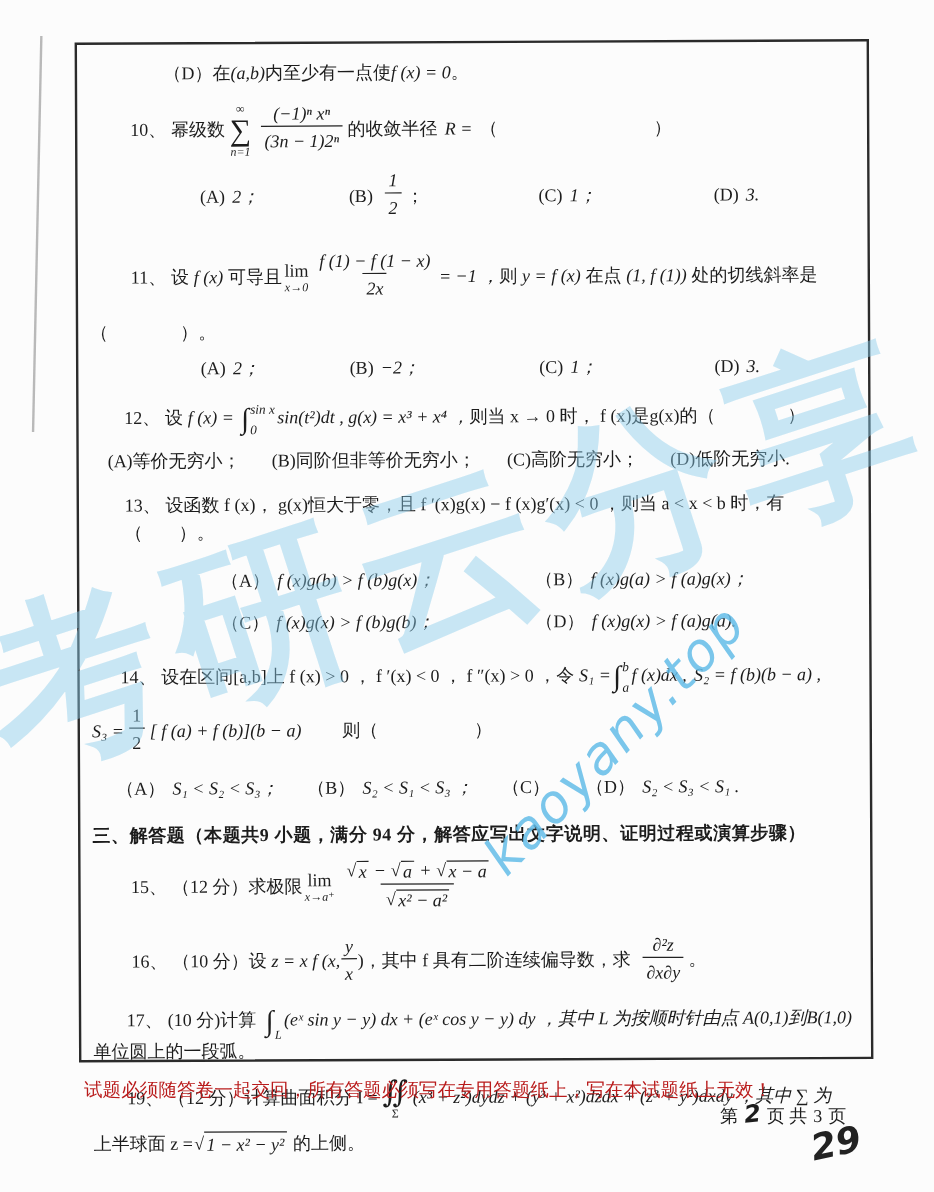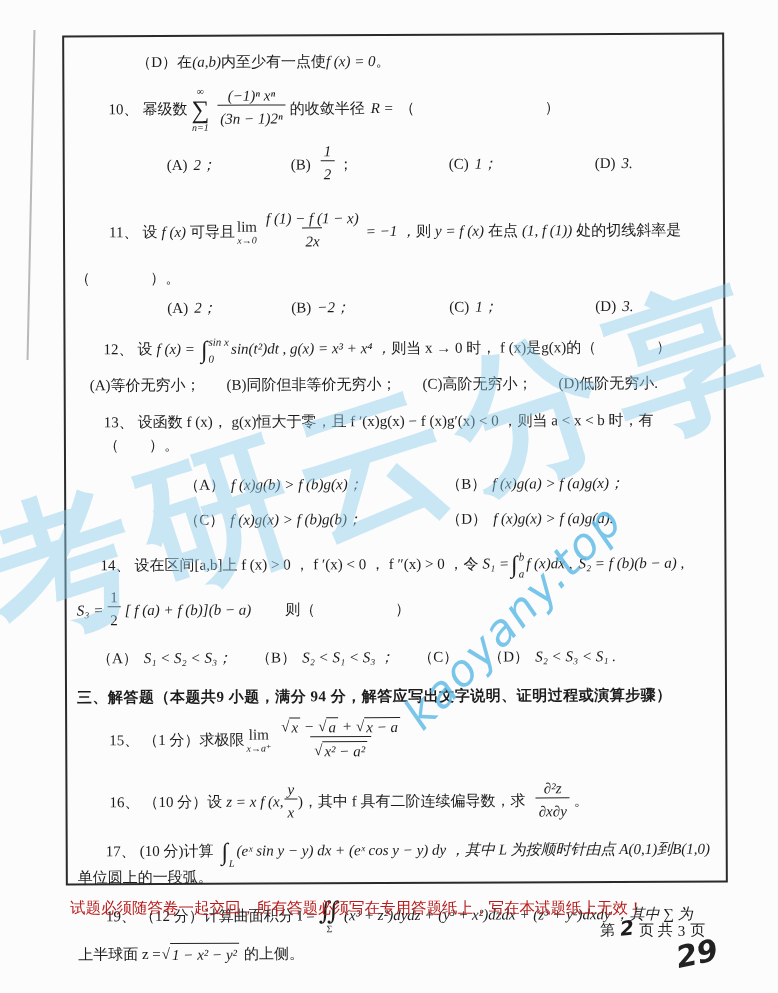--- a/index.html
+++ b/index.html
@@ -293,21 +293,21 @@
       <span class="opt">
           <span class="optlab">（D）</span>
           <span class="m">S₂ &lt; S₃ &lt; S₁ .</span>
         </span>
     </div>
 
     <div class="line sec">三、解答题（本题共9 小题，满分 94 分，解答应写出文字说明、证明过程或演算步骤）</div>
 
     <div class="line q q15">
       <span class="qno">15、</span>
-      <span>（1 分）求极限</span>
+      <span>（12 分）求极限</span>
       <span class="limop">
         <span class="word">lim</span>
         <span class="sub">x→a⁺</span>
       </span>
       <span class="frac m">
         <span class="num">
           <span class="sqrt">
               <span>√</span>
               <span class="ol">x</span>
             </span><span class="binop">−</span><span class="sqrt">

